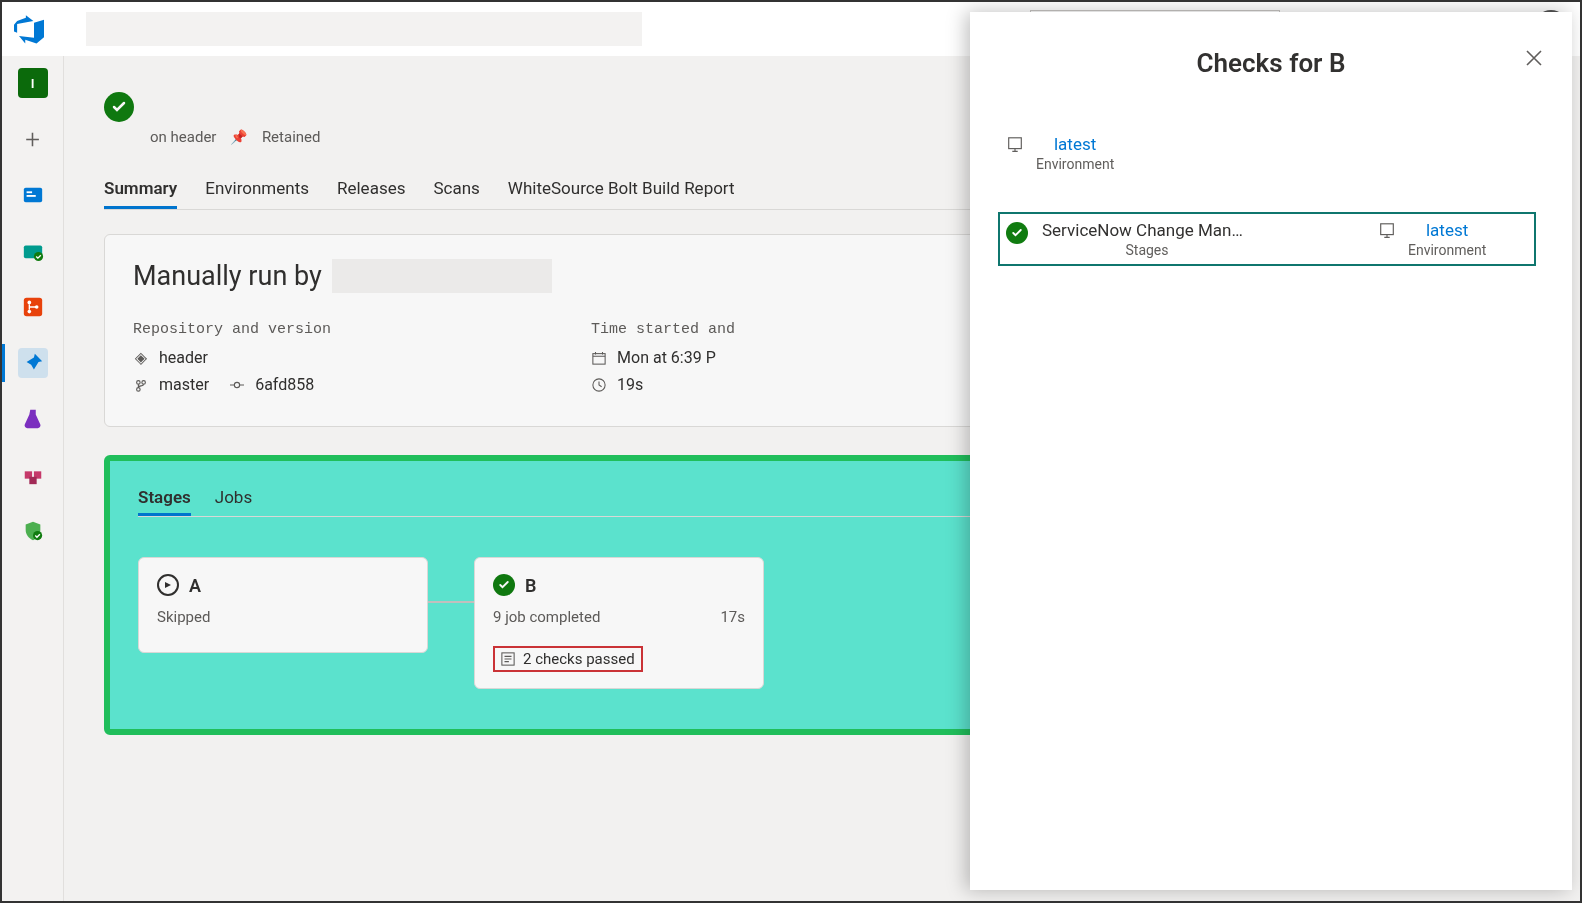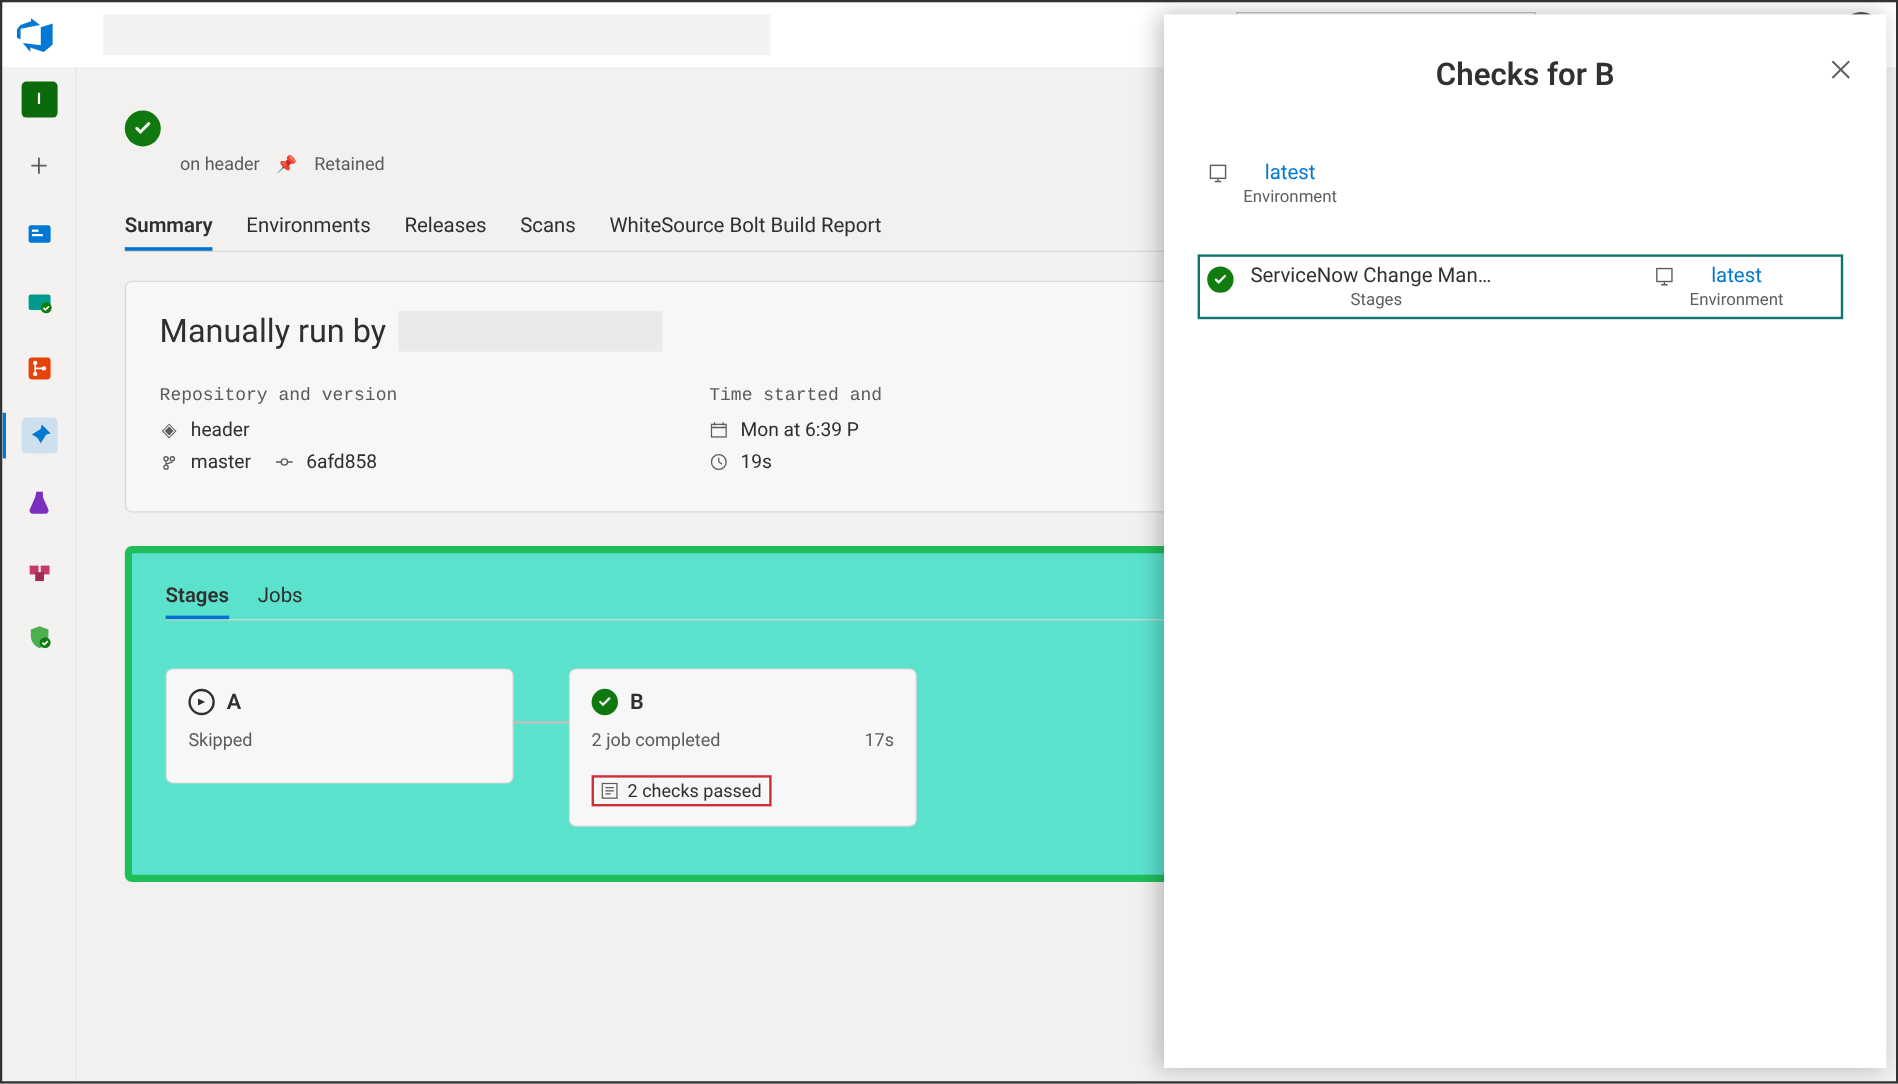--- a/index.html
+++ b/index.html
@@ -431,21 +431,21 @@
       <div class="stage-box">
         <div class="stage-head">
           <span class="small-check">
             <svg width="12" height="12" viewBox="0 0 16 16">
                 <path d="M3 8l3 3 7-7" stroke="#fff" stroke-width="2.5" fill="none" stroke-linecap="round"></path>
               </svg>
           </span>
           <span>B</span>
         </div>
         <div class="stage-sub">
-          <span>2 job completed</span>
+          <span>9 job completed</span>
           <span>17s</span>
         </div>
         <div class="checks-passed">
           <svg width="14" height="14" viewBox="0 0 16 16">
               <rect x="1" y="1" width="14" height="14" stroke="#605e5c" fill="none" stroke-width="1.2"></rect>
               <path d="M4 5h8M4 8h8M4 11h5" stroke="#605e5c" stroke-width="1.2"></path>
             </svg>
           <span>2 checks passed</span>
         </div>
       </div>

